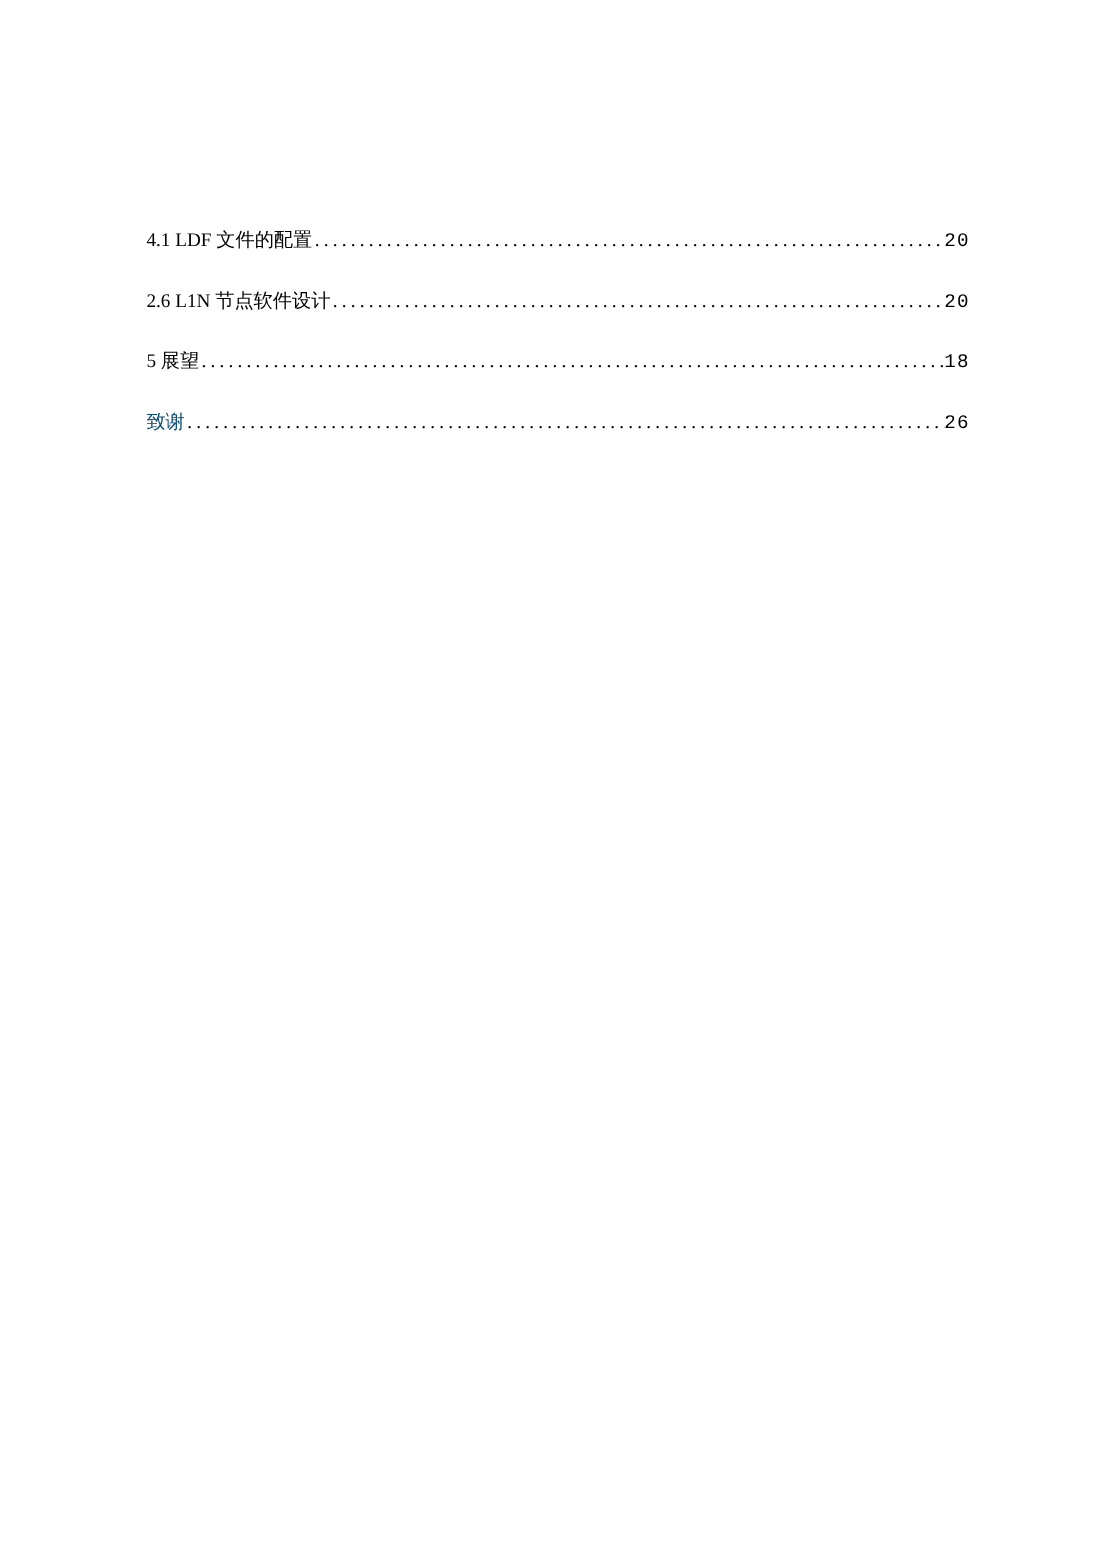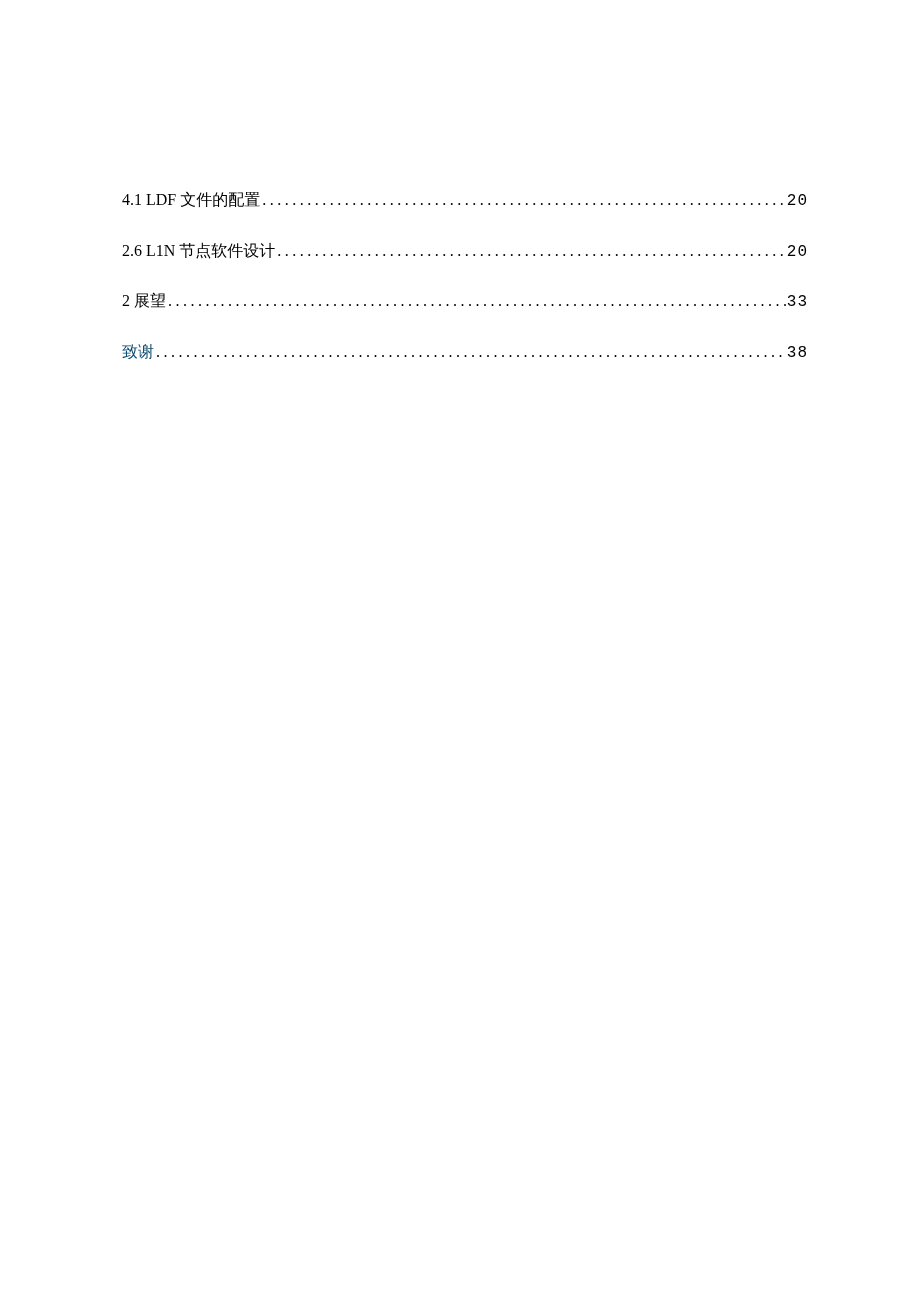--- a/index.html
+++ b/index.html
@@ -58,22 +58,22 @@
       <span class="toc-label">4.1  LDF 文件的配置</span>
       <span class="toc-leader"></span>
       <span class="toc-page">20</span>
     </div>
     <div class="toc-entry">
       <span class="toc-label">2.6  L1N 节点软件设计</span>
       <span class="toc-leader"></span>
       <span class="toc-page">20</span>
     </div>
     <div class="toc-entry">
-      <span class="toc-label">2 展望</span>
+      <span class="toc-label">5 展望</span>
       <span class="toc-leader"></span>
-      <span class="toc-page">33</span>
+      <span class="toc-page">18</span>
     </div>
     <div class="toc-entry">
       <span class="toc-label link">致谢</span>
       <span class="toc-leader"></span>
-      <span class="toc-page">38</span>
+      <span class="toc-page">26</span>
     </div>
   </div>
 
 </body></html>

